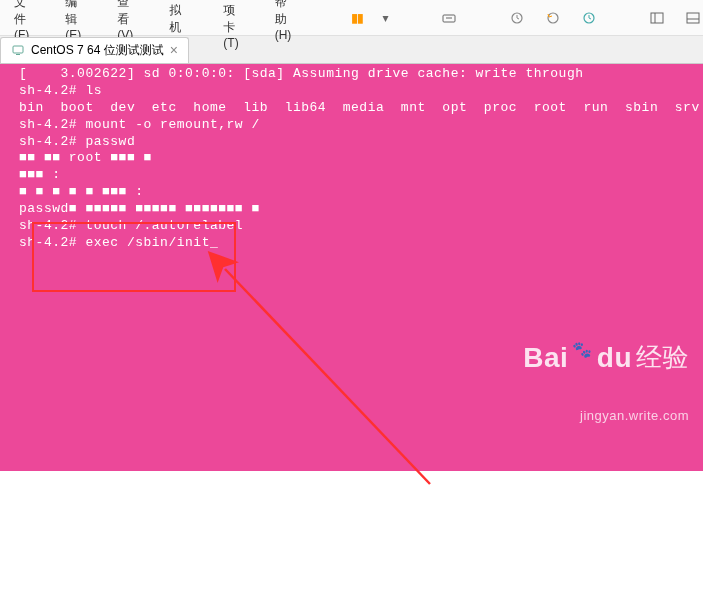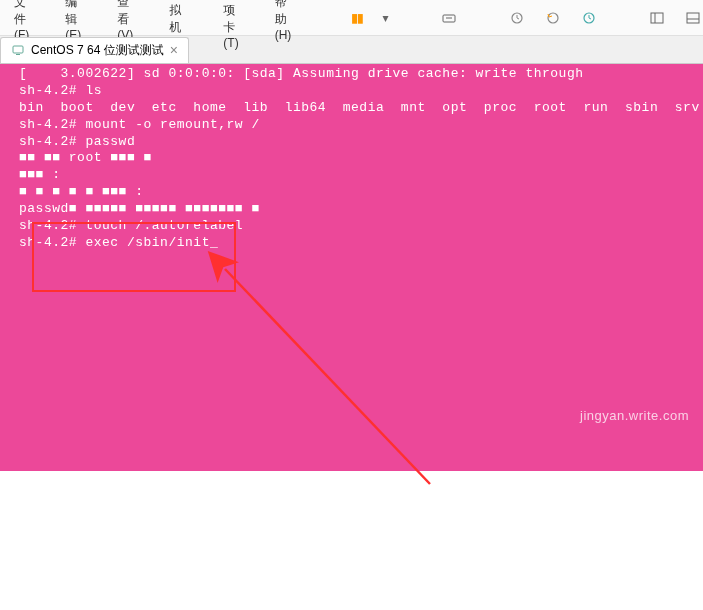--- a/index.html
+++ b/index.html
@@ -231,15 +231,19 @@
     <defs>
       <marker id="ah" markerWidth="12" markerHeight="12" refX="2" refY="6" orient="auto">
         <path d="M0,0 L12,6 L0,12 L3,6 z" fill="#ff3030"></path>
       </marker>
     </defs>
     <line x1="430" y1="420" x2="225" y2="205" stroke="#ff3030" stroke-width="2.5" marker-end="url(#ah)"></line>
   </svg>
 
   
   <div class="watermark">
+    <div class="watermark-main">
+      <span>Bai</span><span class="paw">🐾</span><span>du</span>
+      <span class="watermark-cn">经验</span>
+    </div>
     <div class="watermark-sub">jingyan.write.com</div>
   </div>
 </div>
 
 </body></html>

